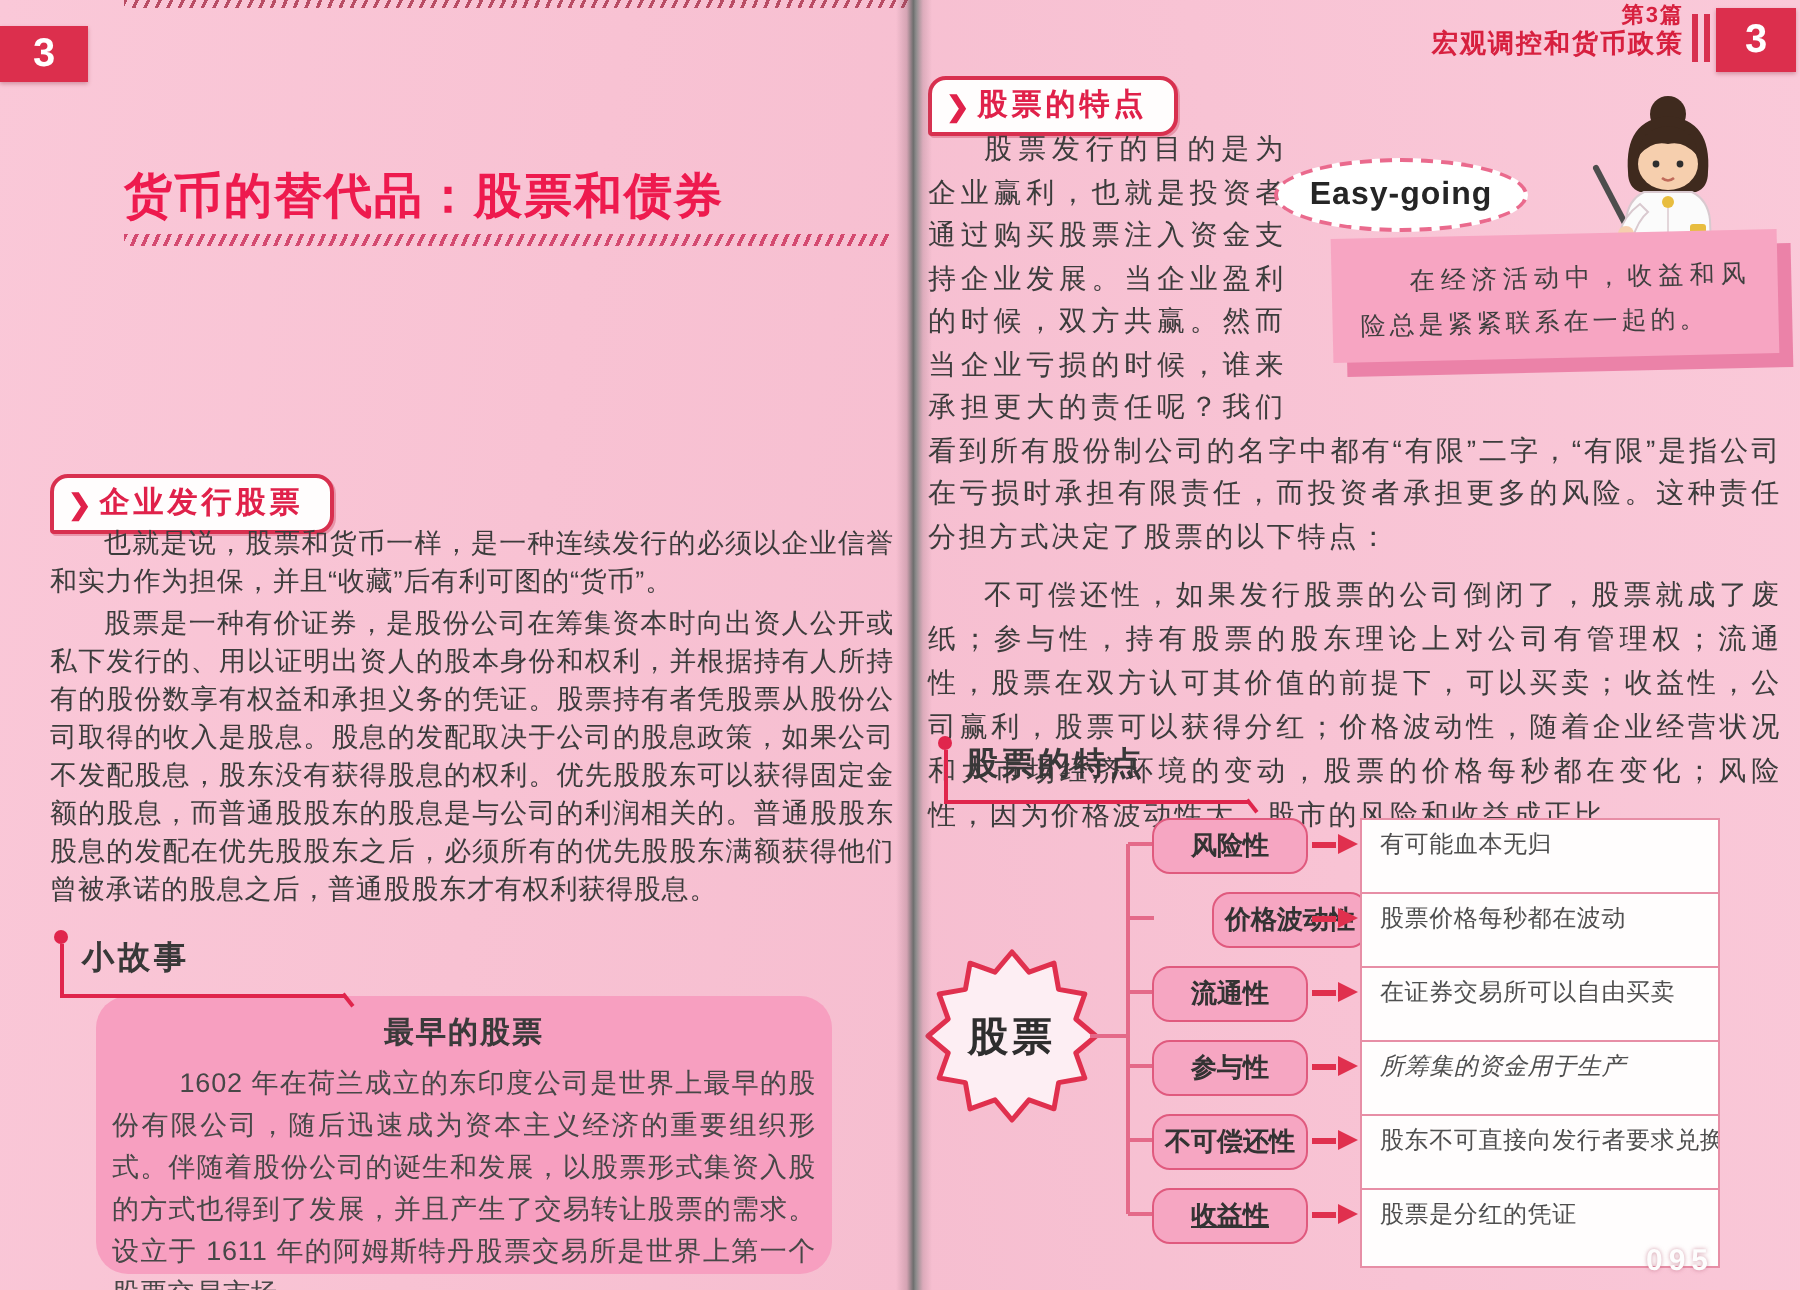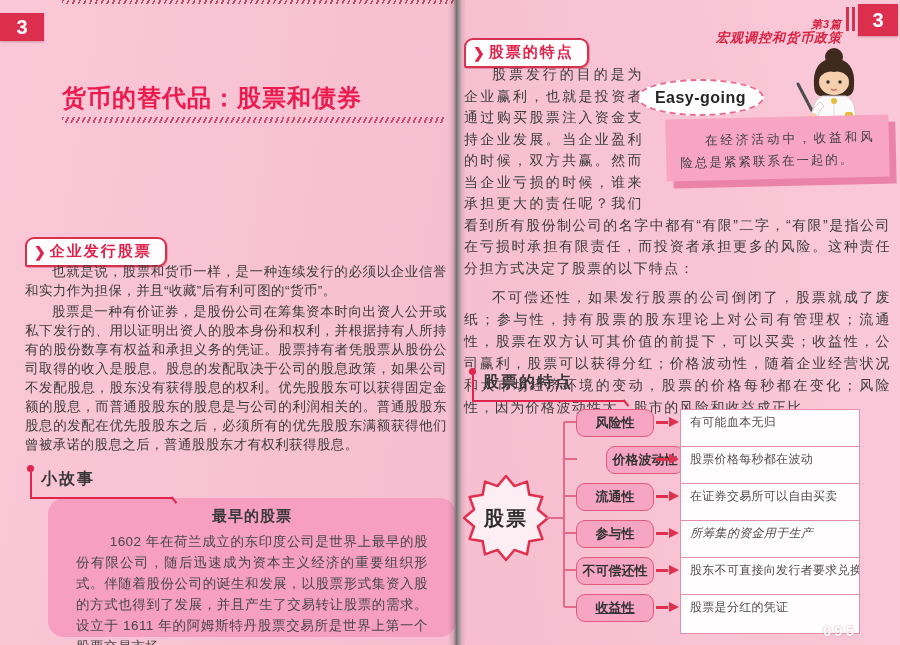--- a/index.html
+++ b/index.html
@@ -22,25 +22,25 @@
   .section-tag .st-text{color:#e0214a;font-weight:bold;font-size:15px;letter-spacing:2px;white-space:nowrap;}
   .body-text{position:absolute;color:#3c3c3c;}
   .body-text p{margin:0;text-indent:2em;text-align:justify;}
   .lp-body p{font-size:13.5px;line-height:19px;letter-spacing:0.4px;}
   .lp-body p + p{margin-top:2px;}
   .tag-label{position:absolute;z-index:2;}
   .label-dot{position:absolute;left:-1px;top:-3px;width:7px;height:7px;border-radius:50%;background:#e0254c;}
   .label-hook{position:absolute;left:2px;top:4px;border-left:2px solid #e0254c;border-bottom:2px solid #e0254c;}
   .label-hook:after{content:"";position:absolute;right:-3px;bottom:-7px;width:2px;height:8px;background:#e0254c;transform:rotate(-38deg);}
   .label-text{position:relative;padding:1px 0 0 13px;font-weight:bold;font-size:16px;color:#383838;letter-spacing:2px;white-space:nowrap;}
-  .story-box{position:absolute;background:#f79fc0;border-radius:16px;padding:9px 28px 8px;}
+  .story-box{position:absolute;background:#f79fc0;border-radius:16px;padding:9px 8px 8px;}
   .story-title{text-align:center;font-weight:bold;font-size:15px;color:#3a3a3a;letter-spacing:1px;margin:0 0 5px 0;}
   .story-text{margin:0;font-size:13.5px;line-height:21px;color:#474747;letter-spacing:0.4px;text-align:justify;text-indent:2.5em;}
   
-  .rp-header{position:absolute;right:58px;top:18px;text-align:right;color:#d7203f;font-weight:bold;font-style:italic;line-height:1.15;}
+  .rp-header{position:absolute;right:58px;top:2px;text-align:right;color:#d7203f;font-weight:bold;line-height:1.15;}
   .rp-header .h1{font-size:11px;letter-spacing:1px;}
   .rp-header .h2{font-size:13px;letter-spacing:1px;}
   .hdr-bar{position:absolute;background:#d8304f;width:3px;height:24px;top:7px;}
   .rp-body p{font-size:14px;line-height:21.5px;letter-spacing:1.4px;}
   .rp-body .para2{line-height:22px;margin-top:7px;}
   .float-spacer{float:right;width:248px;height:148px;}
   
   .eg-shadow{position:absolute;background:#eb82a8;transform:rotate(-1.3deg);z-index:1;}
   .eg-box{position:absolute;background:#f7a5c2;transform:rotate(-1.3deg);z-index:3;padding:11px 14px 0;}
   .eg-box p{margin:0;font-size:12.5px;line-height:22px;letter-spacing:2px;color:#3f3f3f;text-indent:2em;text-align:justify;}

